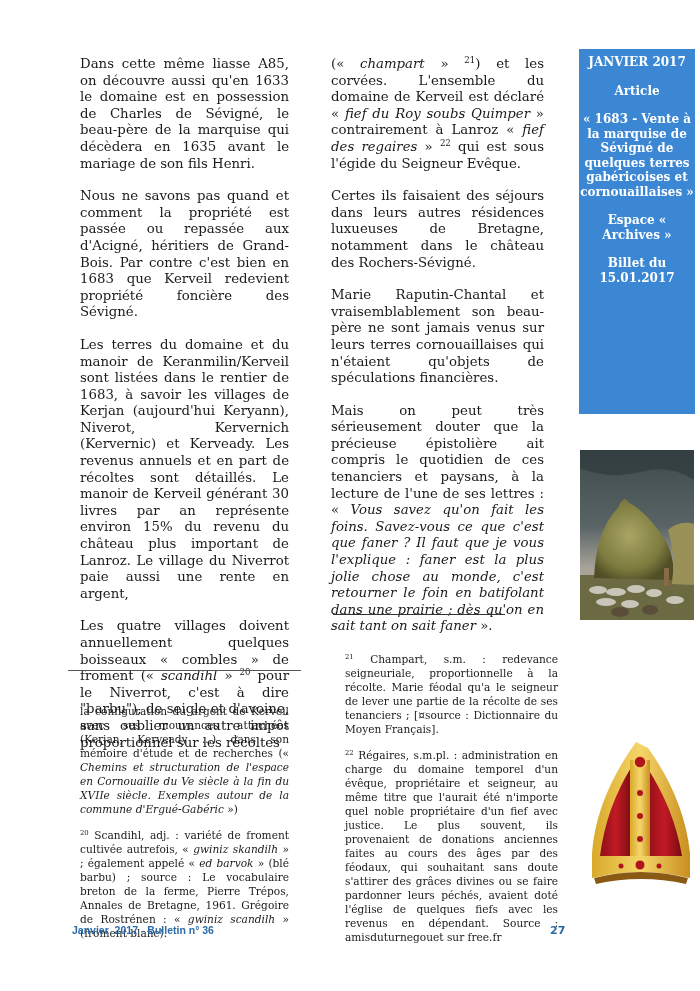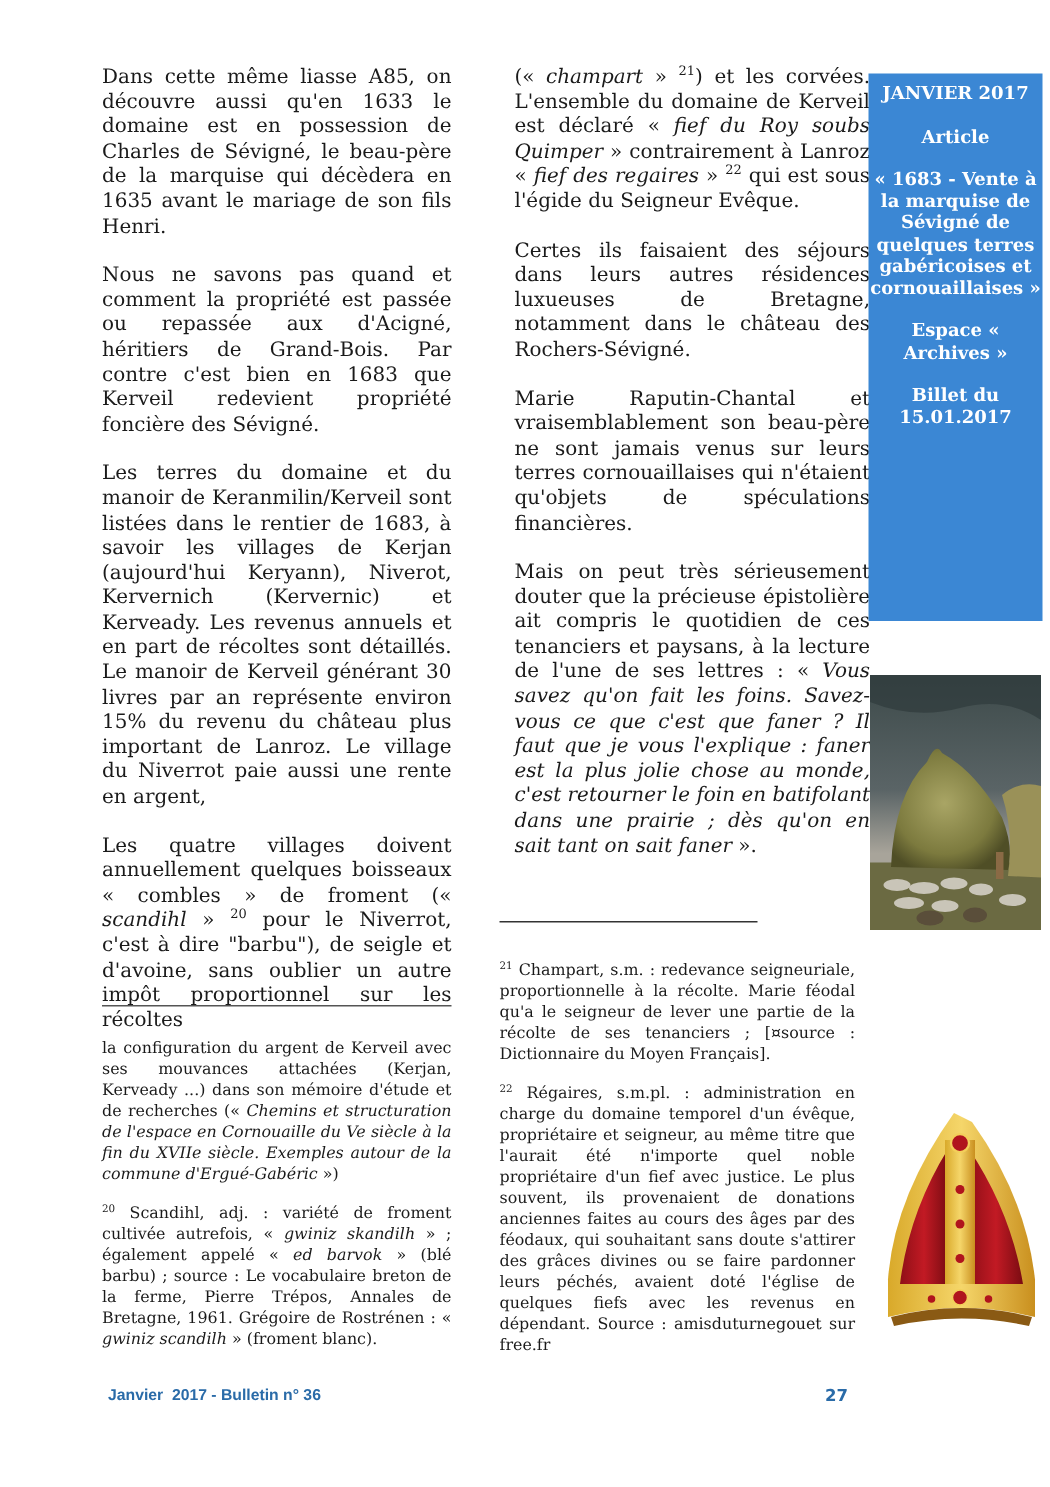--- a/index.html
+++ b/index.html
@@ -1,21 +1,21 @@
 <!DOCTYPE html>
 <html><head>
   <meta charset="utf-8">
   <style>
     html, body { margin: 0; padding: 0; background: #ffffff; }
     body { width: 700px; height: 991px; position: relative; overflow: hidden;
            font-family: "DejaVu Serif", "Liberation Serif", serif; color: #1a1a1a; }
     .col { position: absolute; }
     .col-left { left: 68px; top: 44px; width: 233px; }
-    .col-mid { left: 343px; top: 44px; width: 237px; }
-    p { margin: 0; text-align: justify; }
+    .col-mid { left: 319px; top: 44px; width: 237px; }
+    p { margin: 12px; text-align: justify; }
     .body { font-size: 13.3px; line-height: 16.6px; }
     .body + .body { margin-top: 16px; }
     .fn { font-size: 10.6px; line-height: 14px; text-align: justify; }
     .fn + .fn { margin-top: 12px; }
     sup { font-size: 0.65em; vertical-align: 0.55em; line-height: 0; }
     i { font-style: italic; }
     .sep-left { position: absolute; left: 68px; top: 670px; width: 233px; height: 0; border-top: 1.5px solid #555; }
     .fn-left { position: absolute; left: 68px; top: 692px; width: 233px; }
     .sep-mid { position: absolute; left: 333px; top: 614px; width: 172px; height: 0; border-top: 1px solid #333; }
     .fn-mid { position: absolute; left: 333px; top: 640px; width: 237px; }

